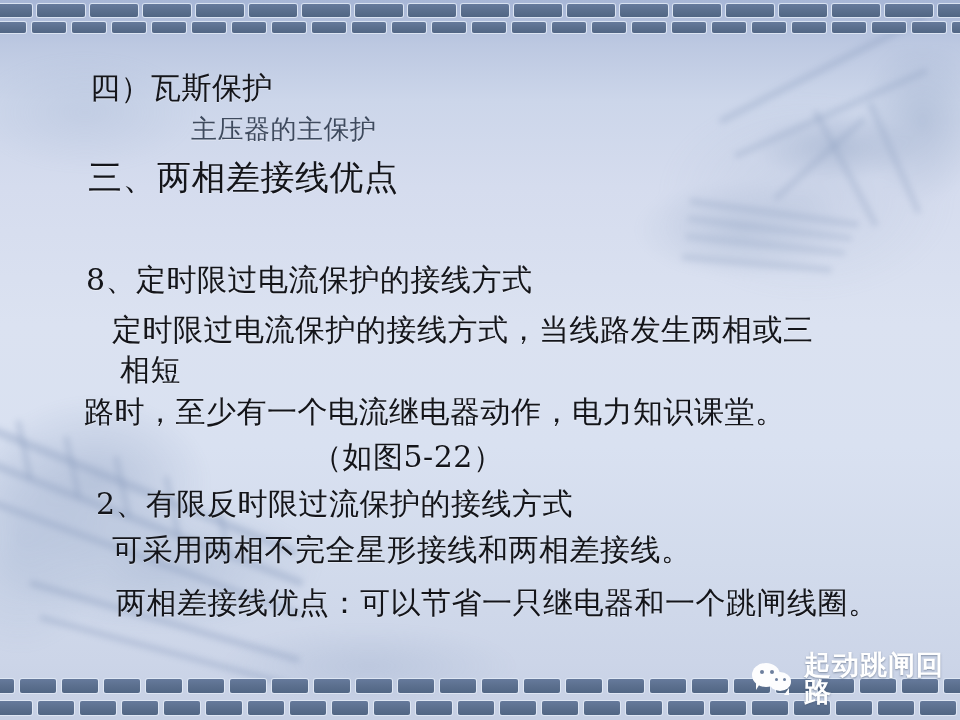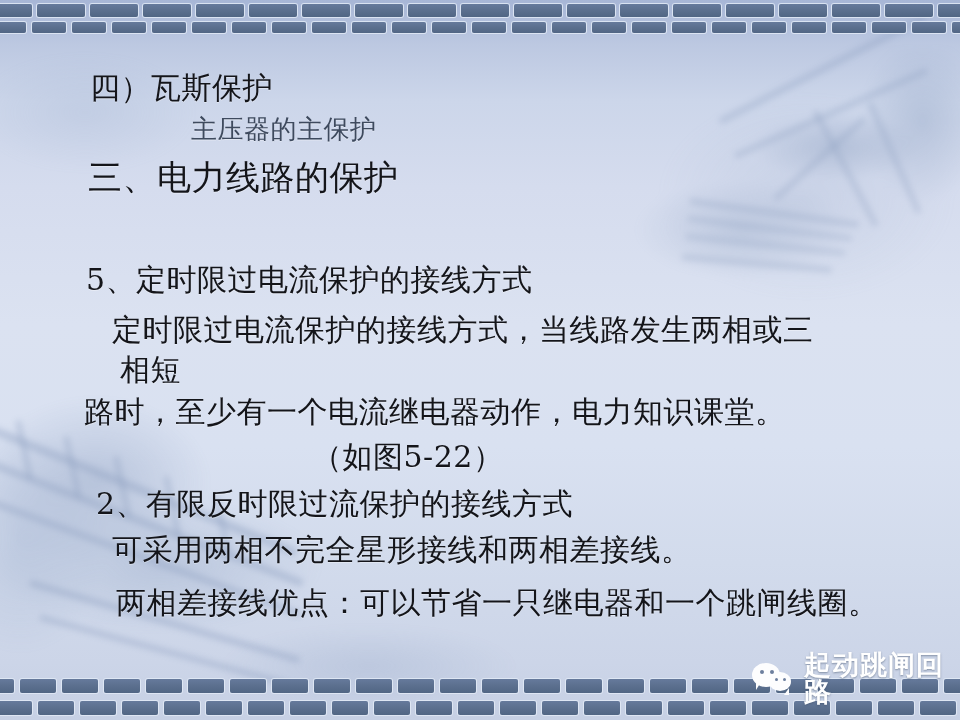--- a/index.html
+++ b/index.html
@@ -267,22 +267,22 @@
         <div class="brick" style="left: 832px; width: 34px;"></div>
         <div class="brick" style="left: 872px; width: 34px;"></div>
         <div class="brick" style="left: 912px; width: 34px;"></div>
         <div class="brick" style="left: 952px; width: 34px;"></div>
       </div>
   </div>
 
   <div id="content">
       <div class="ln b" style="left: 90px; top: 68px; font-size: 30px;">四）瓦斯保护</div>
       <div class="ln thin" style="left: 152px; top: 112px; font-size: 26px; margin-left: 39px;">主压器的主保护</div>
-      <div class="ln b" style="left: 88px; top: 155px; font-size: 34px;">三、电力线路的保护</div>
-      <div class="ln" style="left: 86px; top: 260px; font-size: 30px;">5、定时限过电流保护的接线方式</div>
+      <div class="ln b" style="left: 88px; top: 155px; font-size: 34px;">三、两相差接线优点</div>
+      <div class="ln" style="left: 86px; top: 260px; font-size: 30px;">8、定时限过电流保护的接线方式</div>
       <div class="ln" style="left: 112px; top: 310px; font-size: 30px;">定时限过电流保护的接线方式，当线路发生两相或三</div>
       <div class="ln" style="left: 120px; top: 350px; font-size: 30px;">相短</div>
       <div class="ln" style="left: 84px; top: 392px; font-size: 30px;">路时，至少有一个电流继电器动作，电力知识课堂。</div>
       <div class="ln" style="left: 312px; top: 437px; font-size: 30px;">（如图5-22）</div>
       <div class="ln" style="left: 96px; top: 484px; font-size: 30px;">2、有限反时限过流保护的接线方式</div>
       <div class="ln" style="left: 112px; top: 530px; font-size: 30px;">可采用两相不完全星形接线和两相差接线。</div>
       <div class="ln" style="left: 116px; top: 583px; font-size: 30px;">两相差接线优点：可以节省一只继电器和一个跳闸线圈。</div>
     </div>
 
   <div class="brick-band" id="brick-bottom">

